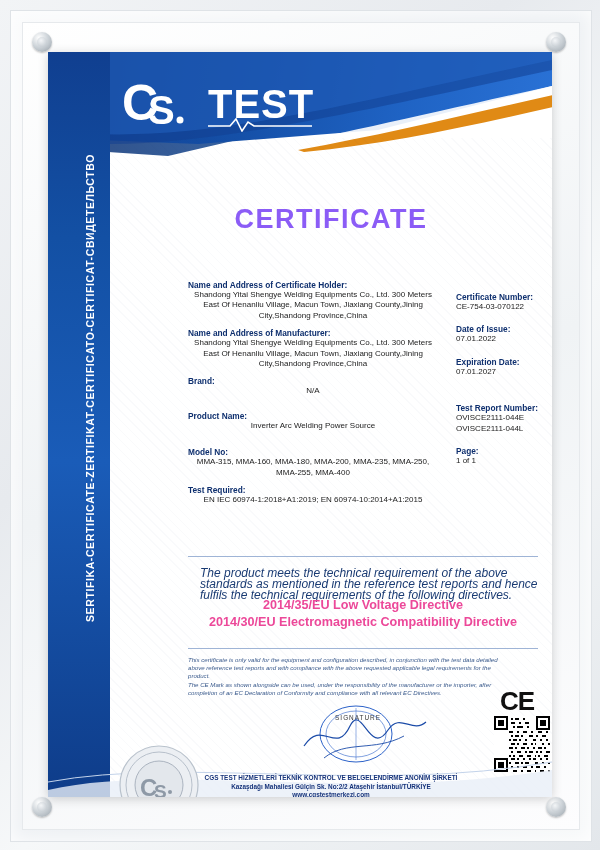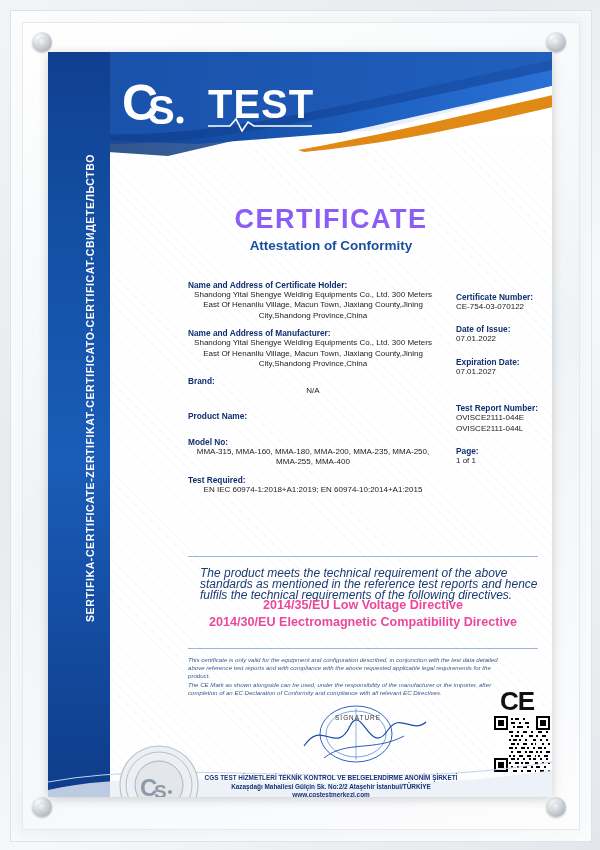--- a/index.html
+++ b/index.html
@@ -129,35 +129,35 @@
         <text x="26" y="50" font-family="Liberation Sans, sans-serif" font-size="40" font-weight="700" fill="#ffffff">S</text>
         <circle cx="58" cy="46" r="3.5" fill="#ffffff"></circle>
       </svg>
       <div class="test">TEST</div>
       <svg class="pulse" viewBox="0 0 104 16">
         <path d="M0,10 L22,10 L28,3 L34,15 L40,6 L46,10 L104,10" stroke="#ffffff" stroke-width="1.6" fill="none"></path>
       </svg>
     </div>
 
     <div class="ttl">CERTIFICATE</div>
-    <div class="sub">Attestation of Conformity</div>
 
     <div class="fields">
       <div class="lbl" style="margin-top:0">Name and Address of Certificate Holder:</div>
       <div class="val">Shandong Yitai Shengye Welding Equipments Co., Ltd.
 300 Meters East Of Henanliu Village, Macun Town,  Jiaxiang County,Jining City,Shandong Province,China</div>
 
       <div class="lbl">Name and Address of Manufacturer:</div>
       <div class="val">Shandong Yitai Shengye Welding Equipments Co., Ltd.
 300 Meters East Of Henanliu Village, Macun Town,  Jiaxiang County,Jining City,Shandong Province,China</div>
 
       <div class="lbl">Brand:</div>
       <div class="val">N/A</div>
 
       <div class="lbl" style="margin-top:14px">Product Name:</div>
+      <div class="val">Inverter Arc Welding Power Source</div>
 
       <div class="lbl" style="margin-top:16px">Model No:</div>
       <div class="val">MMA-315, MMA-160, MMA-180, MMA-200, MMA-235, MMA-250, MMA-255, MMA-400</div>
 
       <div class="lbl">Test Required:</div>
       <div class="val">EN IEC 60974-1:2018+A1:2019; EN 60974-10:2014+A1:2015</div>
     </div>
 
     <div class="right">
       <div class="rlbl">Certificate Number:</div>

